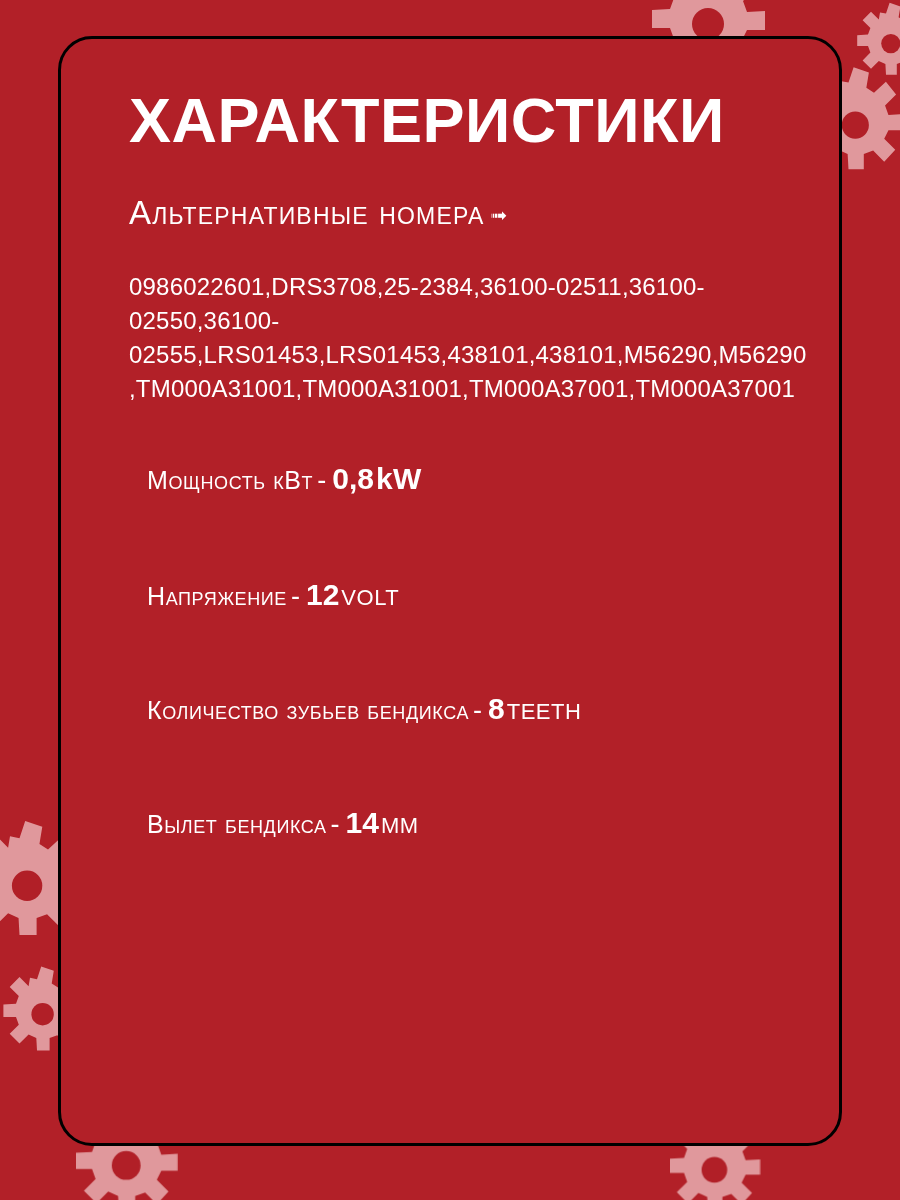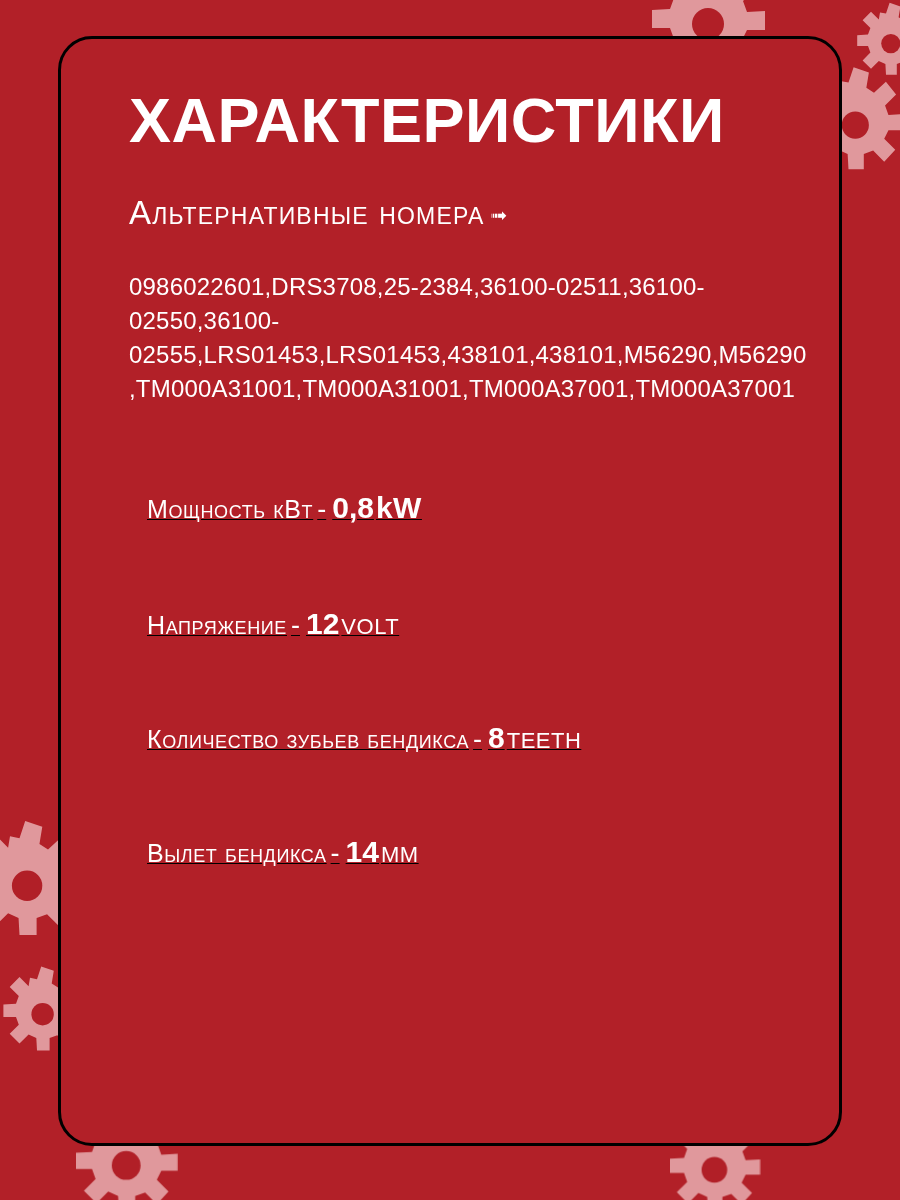--- a/index.html
+++ b/index.html
@@ -79,23 +79,22 @@
     font-size: 24px;
     line-height: 1.42;
     letter-spacing: 0.2px;
     word-break: break-word;
     margin-top: 7px;
   }
 
   .specs {
     position: absolute;
     left: 86px;
-    top: 452px;
+    top: 423px;
     width: 660px;
-    text-decoration: underline;
   }
   .spec-row {
     height: 114px;
     color: #ffffff;
     white-space: nowrap;
   }
   .spec-label {
     font-size: 25px;
     font-variant: small-caps;
     letter-spacing: 0.6px;

